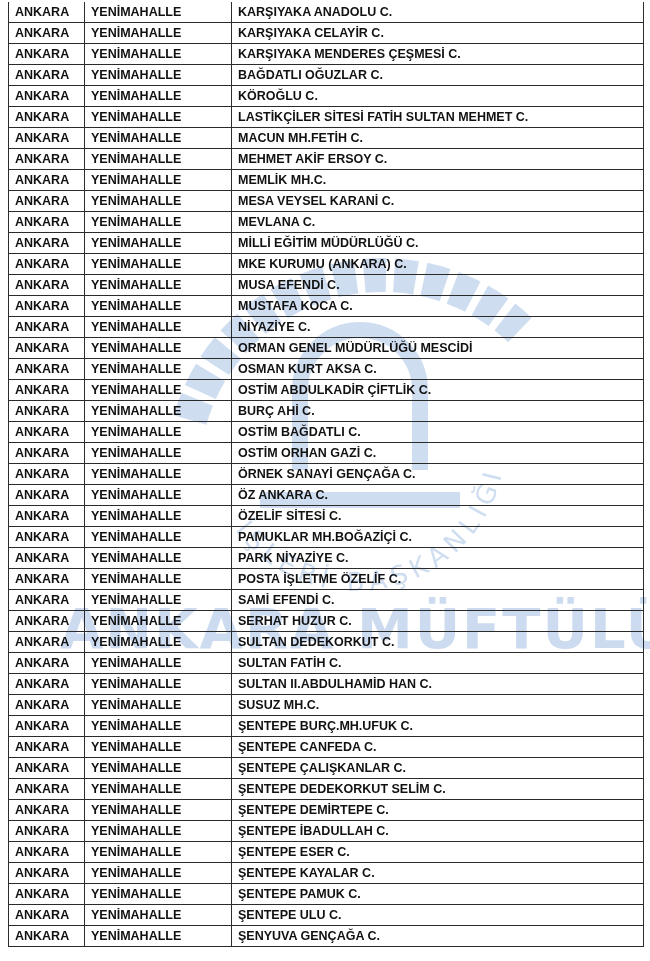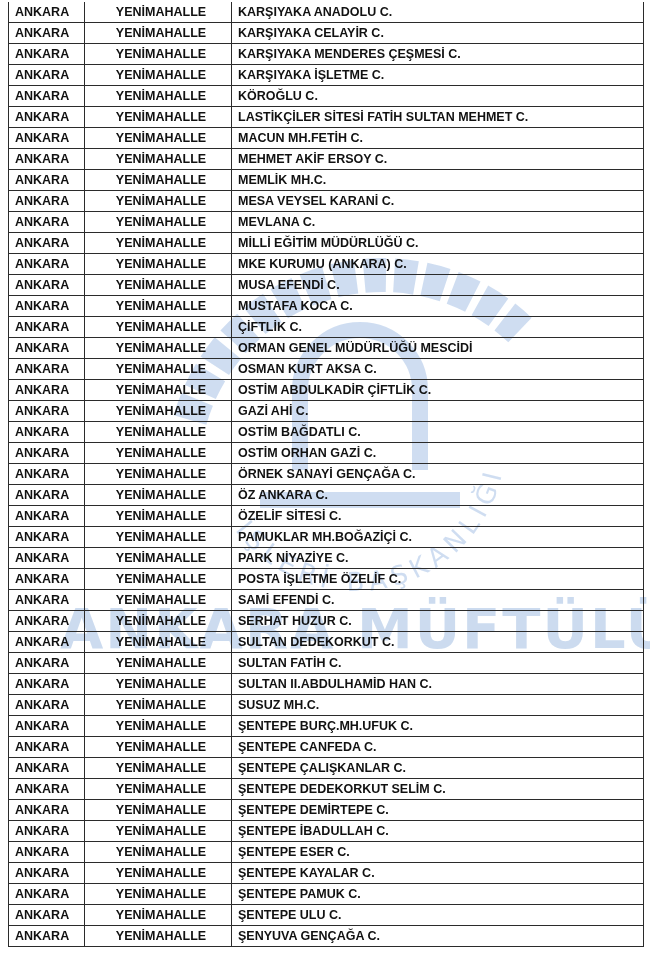--- a/index.html
+++ b/index.html
@@ -52,21 +52,21 @@
       font-size: 12.5px;
       font-weight: bold;
       color: #111;
       white-space: nowrap;
       overflow: hidden;
       line-height: 20px;
       background: transparent;
     }
     table.list tr:first-child td { border-top: none; }
     td.col-city { width: 69px; }
-    td.col-district { width: 140px; text-align: center; padding-left: 0; }
+    td.col-district { width: 140px; text-align: left; padding-left: 0; }
     td.col-mosque { }
   </style>
 </head>
 <body>
 
 <div class="watermark">
   <svg width="650" height="961" viewBox="0 0 650 961" style="position:absolute;left:0;top:0;opacity:0.55">
     <defs>
       <path id="arcPath" d="M 235 530 A 150 150 0 0 0 500 400" fill="none"></path>
     </defs>
@@ -100,21 +100,21 @@
         <td class="col-mosque">KARŞIYAKA CELAYİR C.</td>
       </tr>
       <tr>
         <td class="col-city">ANKARA</td>
         <td class="col-district">YENİMAHALLE</td>
         <td class="col-mosque">KARŞIYAKA MENDERES ÇEŞMESİ C.</td>
       </tr>
       <tr>
         <td class="col-city">ANKARA</td>
         <td class="col-district">YENİMAHALLE</td>
-        <td class="col-mosque">KARŞIYAKA İŞLETME C.</td>
+        <td class="col-mosque">BAĞDATLI OĞUZLAR C.</td>
       </tr>
       <tr>
         <td class="col-city">ANKARA</td>
         <td class="col-district">YENİMAHALLE</td>
         <td class="col-mosque">KÖROĞLU C.</td>
       </tr>
       <tr>
         <td class="col-city">ANKARA</td>
         <td class="col-district">YENİMAHALLE</td>
         <td class="col-mosque">LASTİKÇİLER SİTESİ FATİH SULTAN MEHMET C.</td>
@@ -160,41 +160,41 @@
         <td class="col-mosque">MUSA EFENDİ C.</td>
       </tr>
       <tr>
         <td class="col-city">ANKARA</td>
         <td class="col-district">YENİMAHALLE</td>
         <td class="col-mosque">MUSTAFA KOCA C.</td>
       </tr>
       <tr>
         <td class="col-city">ANKARA</td>
         <td class="col-district">YENİMAHALLE</td>
-        <td class="col-mosque">ÇİFTLİK C.</td>
+        <td class="col-mosque">NİYAZİYE C.</td>
       </tr>
       <tr>
         <td class="col-city">ANKARA</td>
         <td class="col-district">YENİMAHALLE</td>
         <td class="col-mosque">ORMAN GENEL MÜDÜRLÜĞÜ MESCİDİ</td>
       </tr>
       <tr>
         <td class="col-city">ANKARA</td>
         <td class="col-district">YENİMAHALLE</td>
         <td class="col-mosque">OSMAN KURT AKSA C.</td>
       </tr>
       <tr>
         <td class="col-city">ANKARA</td>
         <td class="col-district">YENİMAHALLE</td>
         <td class="col-mosque">OSTİM ABDULKADİR ÇİFTLİK C.</td>
       </tr>
       <tr>
         <td class="col-city">ANKARA</td>
         <td class="col-district">YENİMAHALLE</td>
-        <td class="col-mosque">GAZİ AHİ C.</td>
+        <td class="col-mosque">BURÇ AHİ C.</td>
       </tr>
       <tr>
         <td class="col-city">ANKARA</td>
         <td class="col-district">YENİMAHALLE</td>
         <td class="col-mosque">OSTİM BAĞDATLI C.</td>
       </tr>
       <tr>
         <td class="col-city">ANKARA</td>
         <td class="col-district">YENİMAHALLE</td>
         <td class="col-mosque">OSTİM ORHAN GAZİ C.</td>

